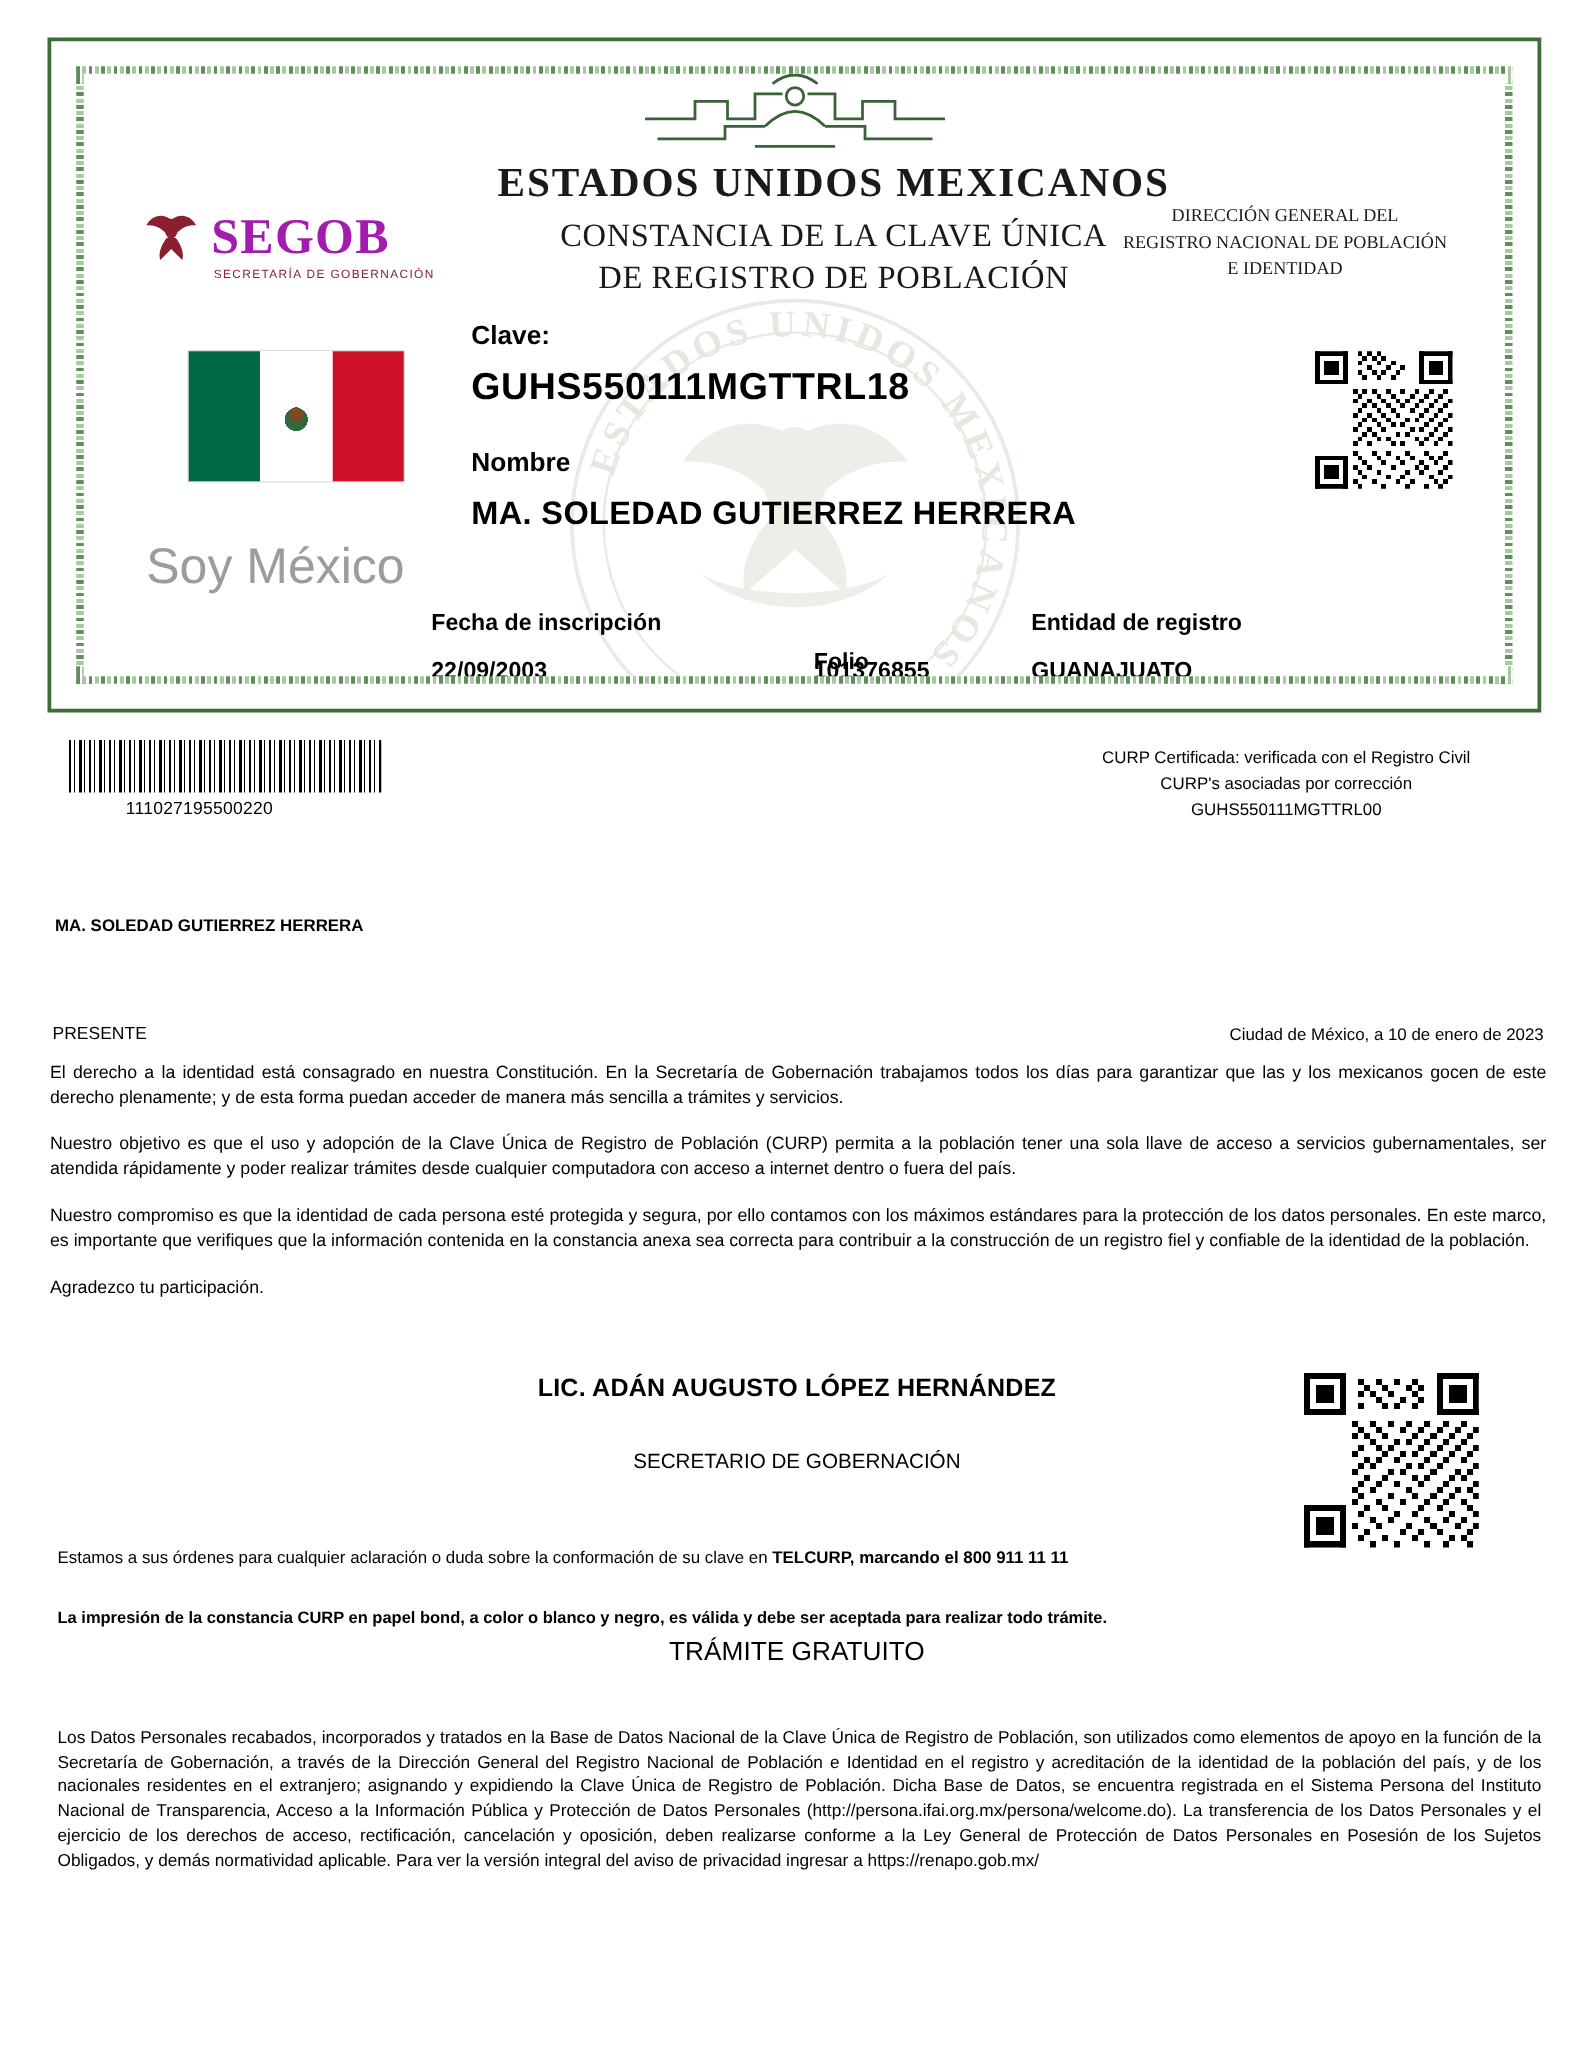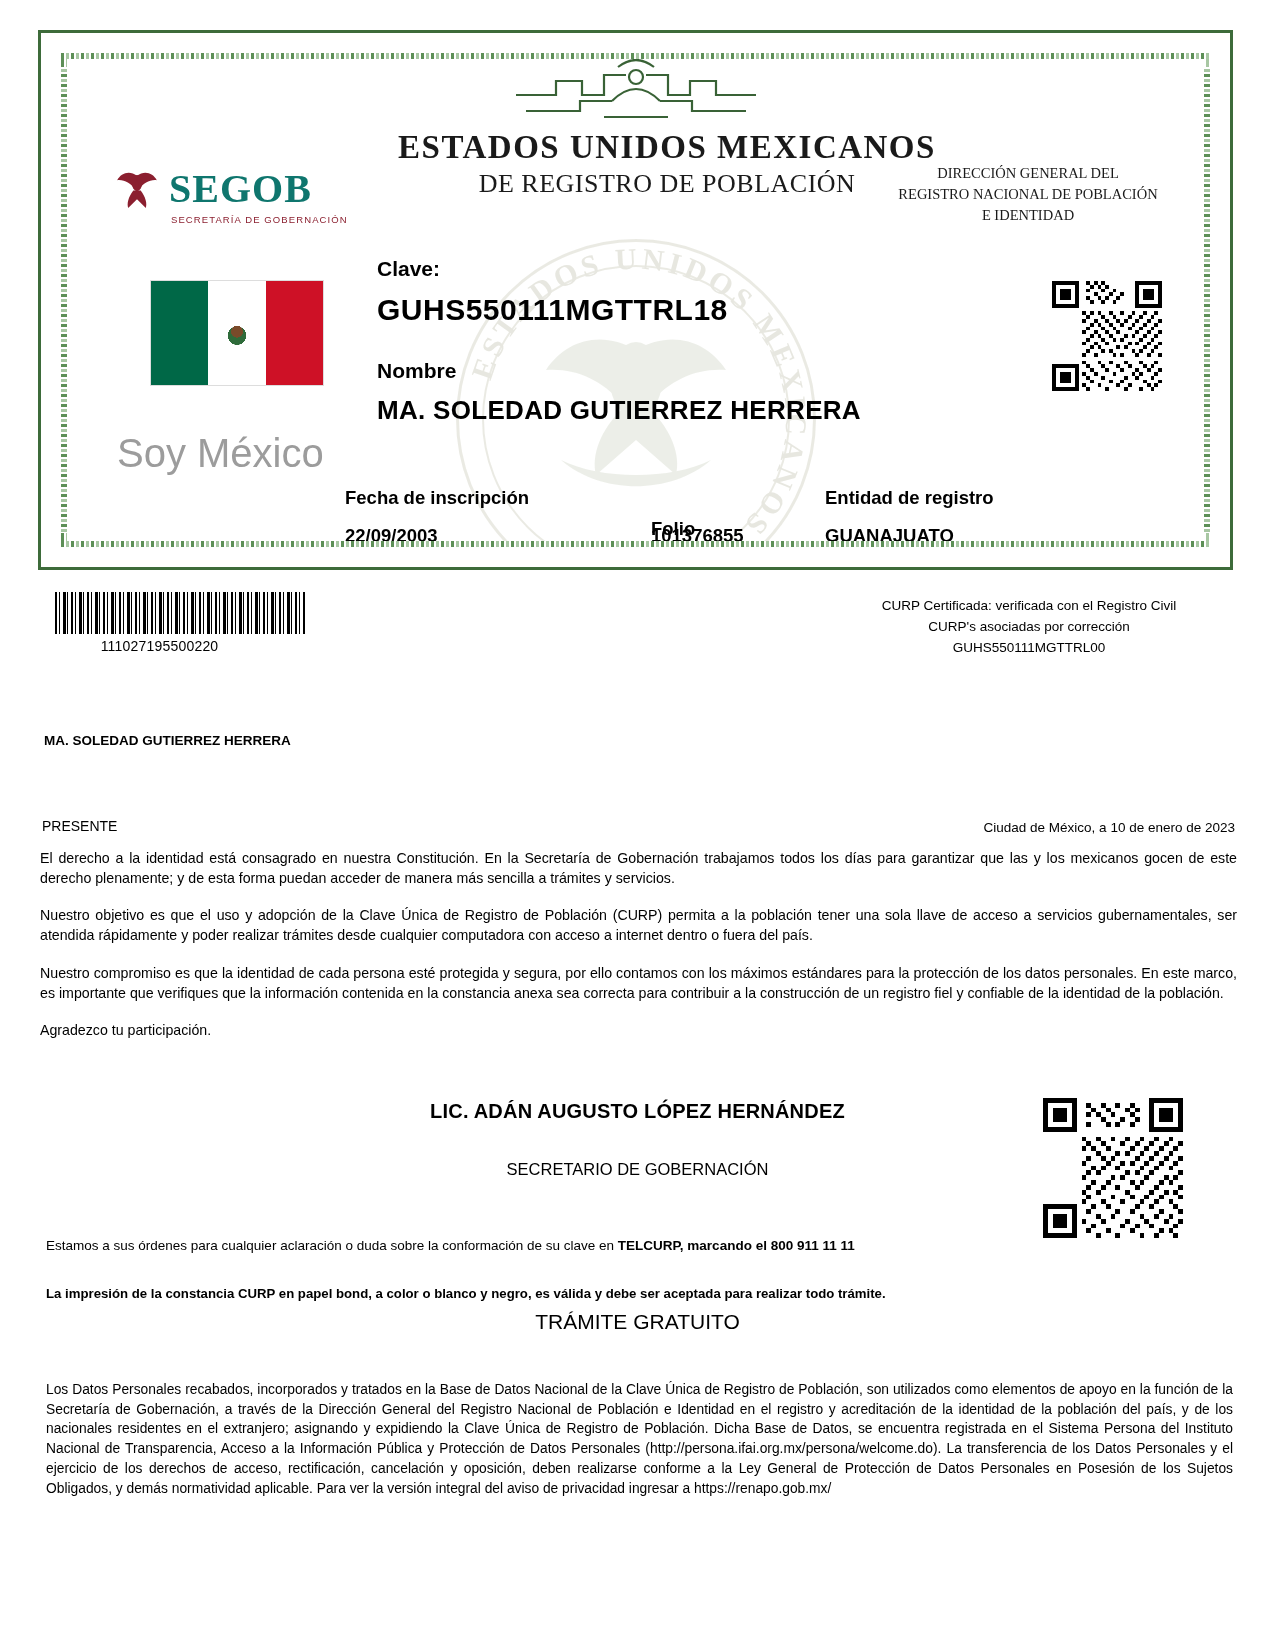--- a/index.html
+++ b/index.html
@@ -110,21 +110,21 @@
   }
   .segob-row { display: flex; align-items: center; gap: 10px; }
   .segob-eagle {
     width: 44px; height: 44px; flex: 0 0 44px;
   }
   .segob-word {
     font-family: "Liberation Serif", serif;
     font-weight: bold;
     font-size: 40px;
     letter-spacing: 1px;
-    color: #0f766e;
+    color: #a21caf;
     line-height: 1;
   }
   .segob-sub {
     font-family: "Liberation Sans", sans-serif;
     font-size: 9.5px;
     letter-spacing: 1.1px;
     color: #8b1f2f;
     margin-left: 56px;
     margin-top: 3px;
   }
@@ -436,20 +436,21 @@
 
     <div class="flag">
       <div class="fg"></div>
         <div class="fw"></div>
         <div class="fr"></div>
     </div>
     <div class="soy-mexico">Soy México</div>
 
     <div class="title-block">
       <div class="title-main">ESTADOS UNIDOS MEXICANOS</div>
+      <div class="title-sub1">CONSTANCIA DE LA CLAVE ÚNICA</div>
       <div class="title-sub2">DE REGISTRO DE POBLACIÓN</div>
     </div>
 
     <div class="dgri">
       <div>DIRECCIÓN GENERAL DEL</div>
       <div>REGISTRO NACIONAL DE POBLACIÓN</div>
       <div>E IDENTIDAD</div>
     </div>
 
     <div class="lbl-clave">Clave:</div>

